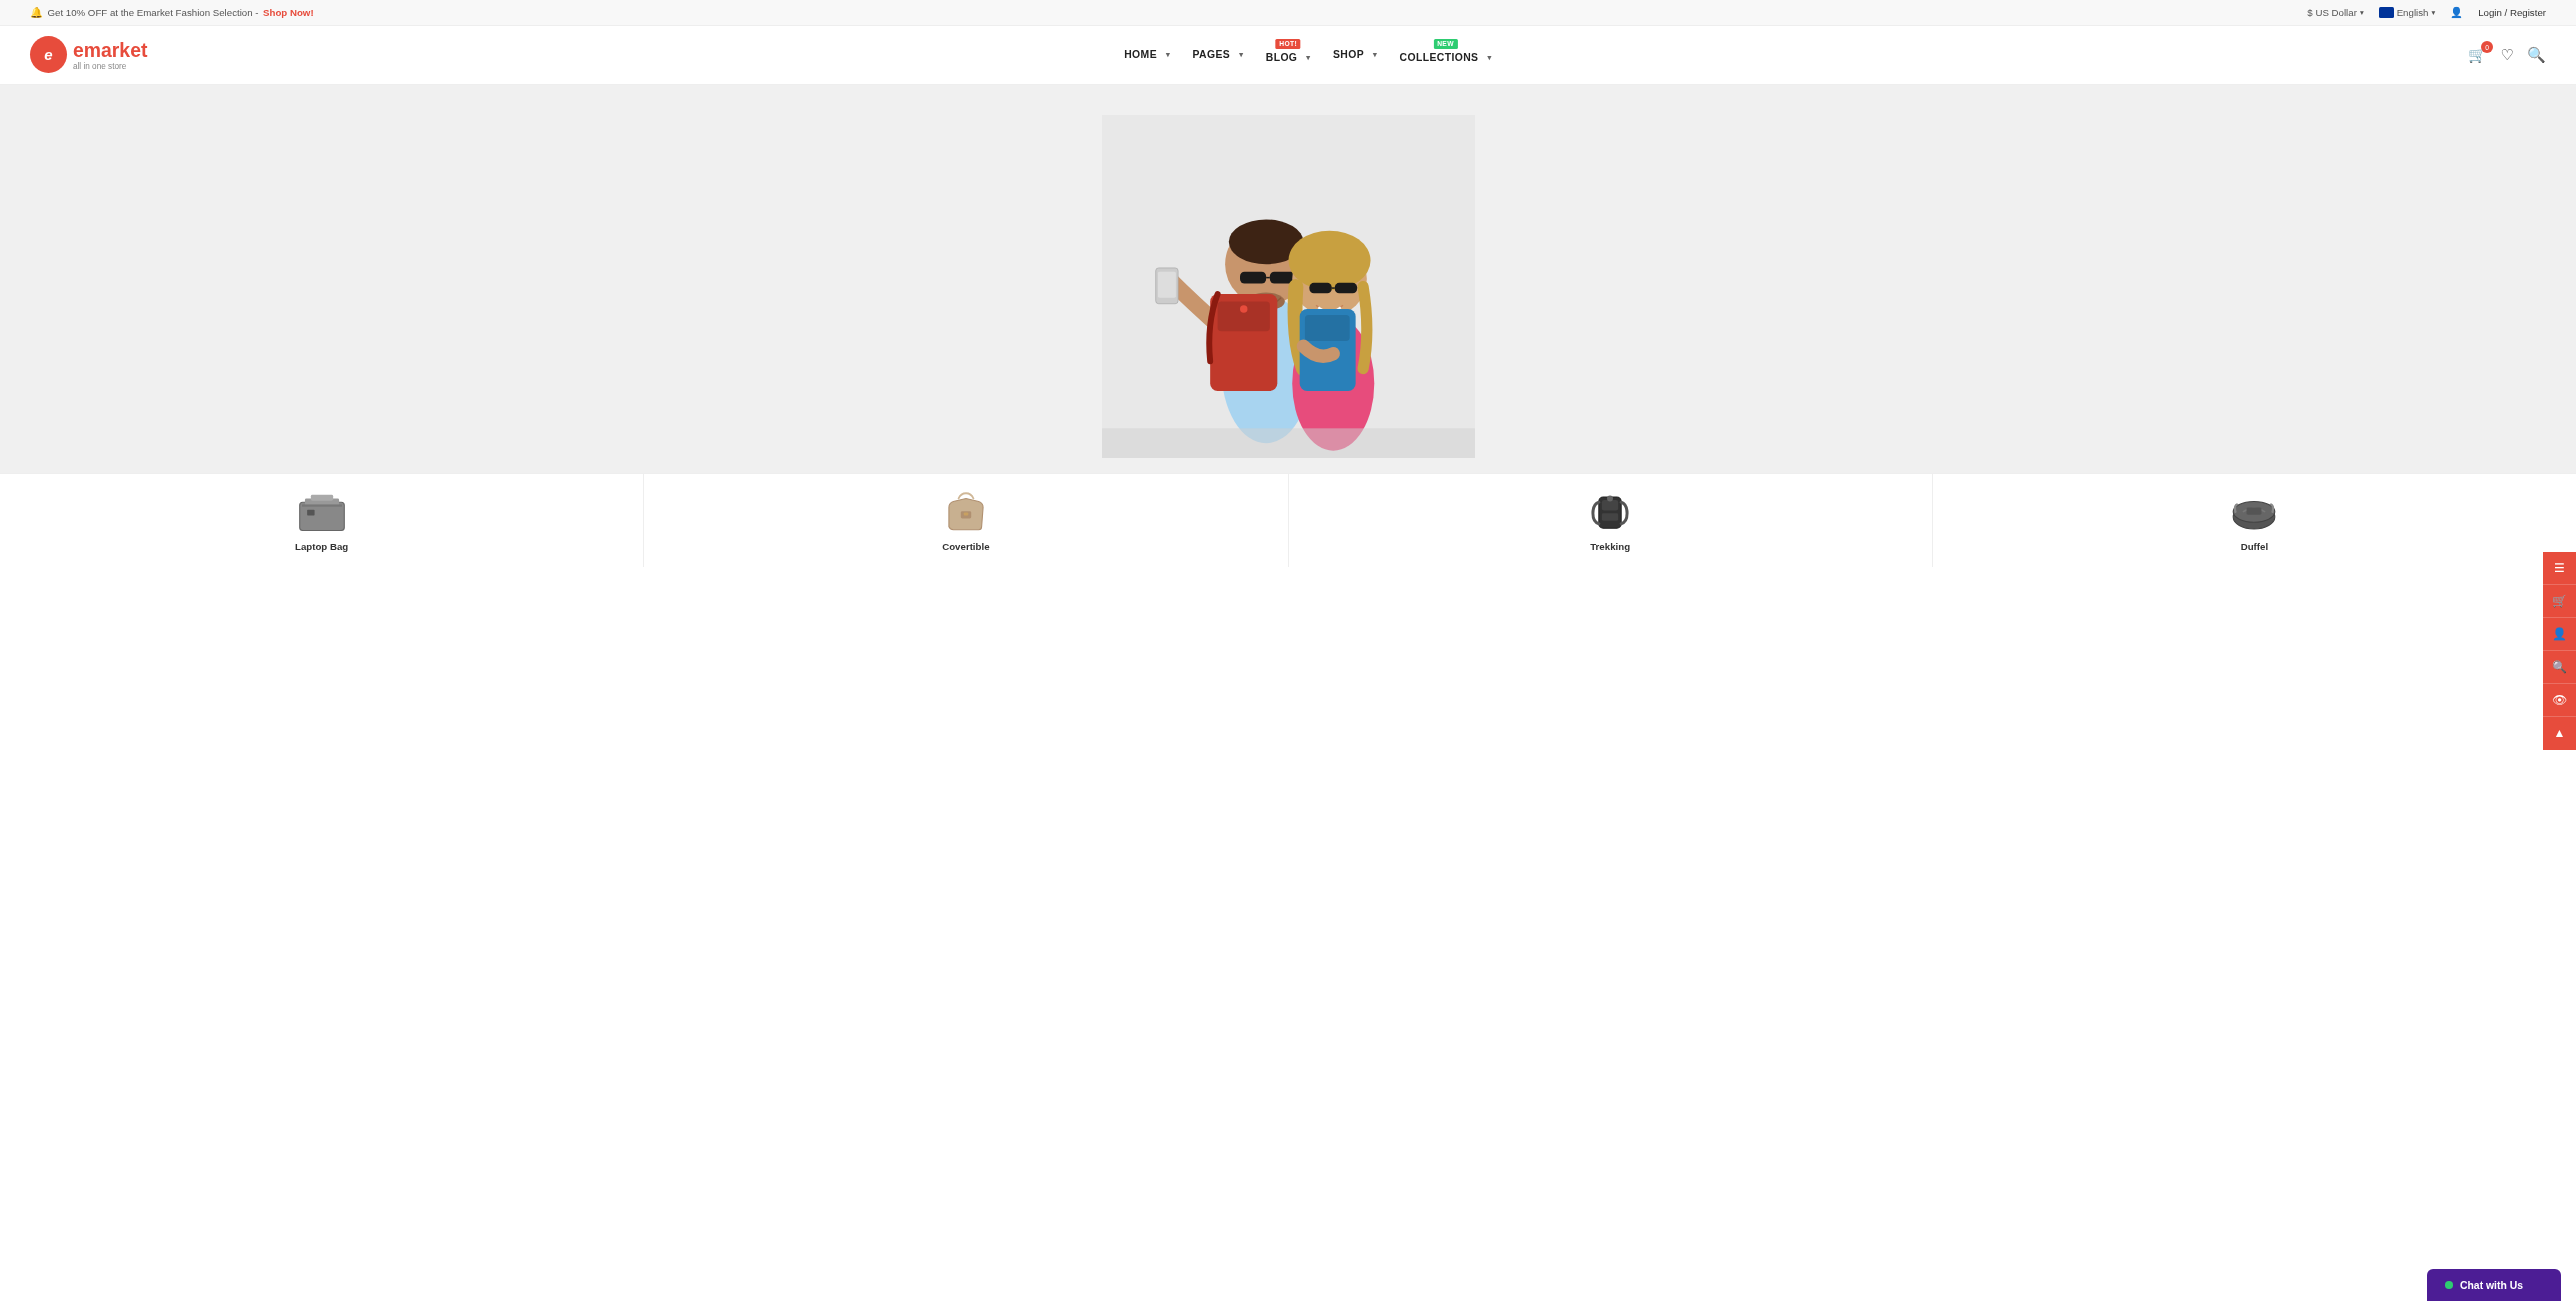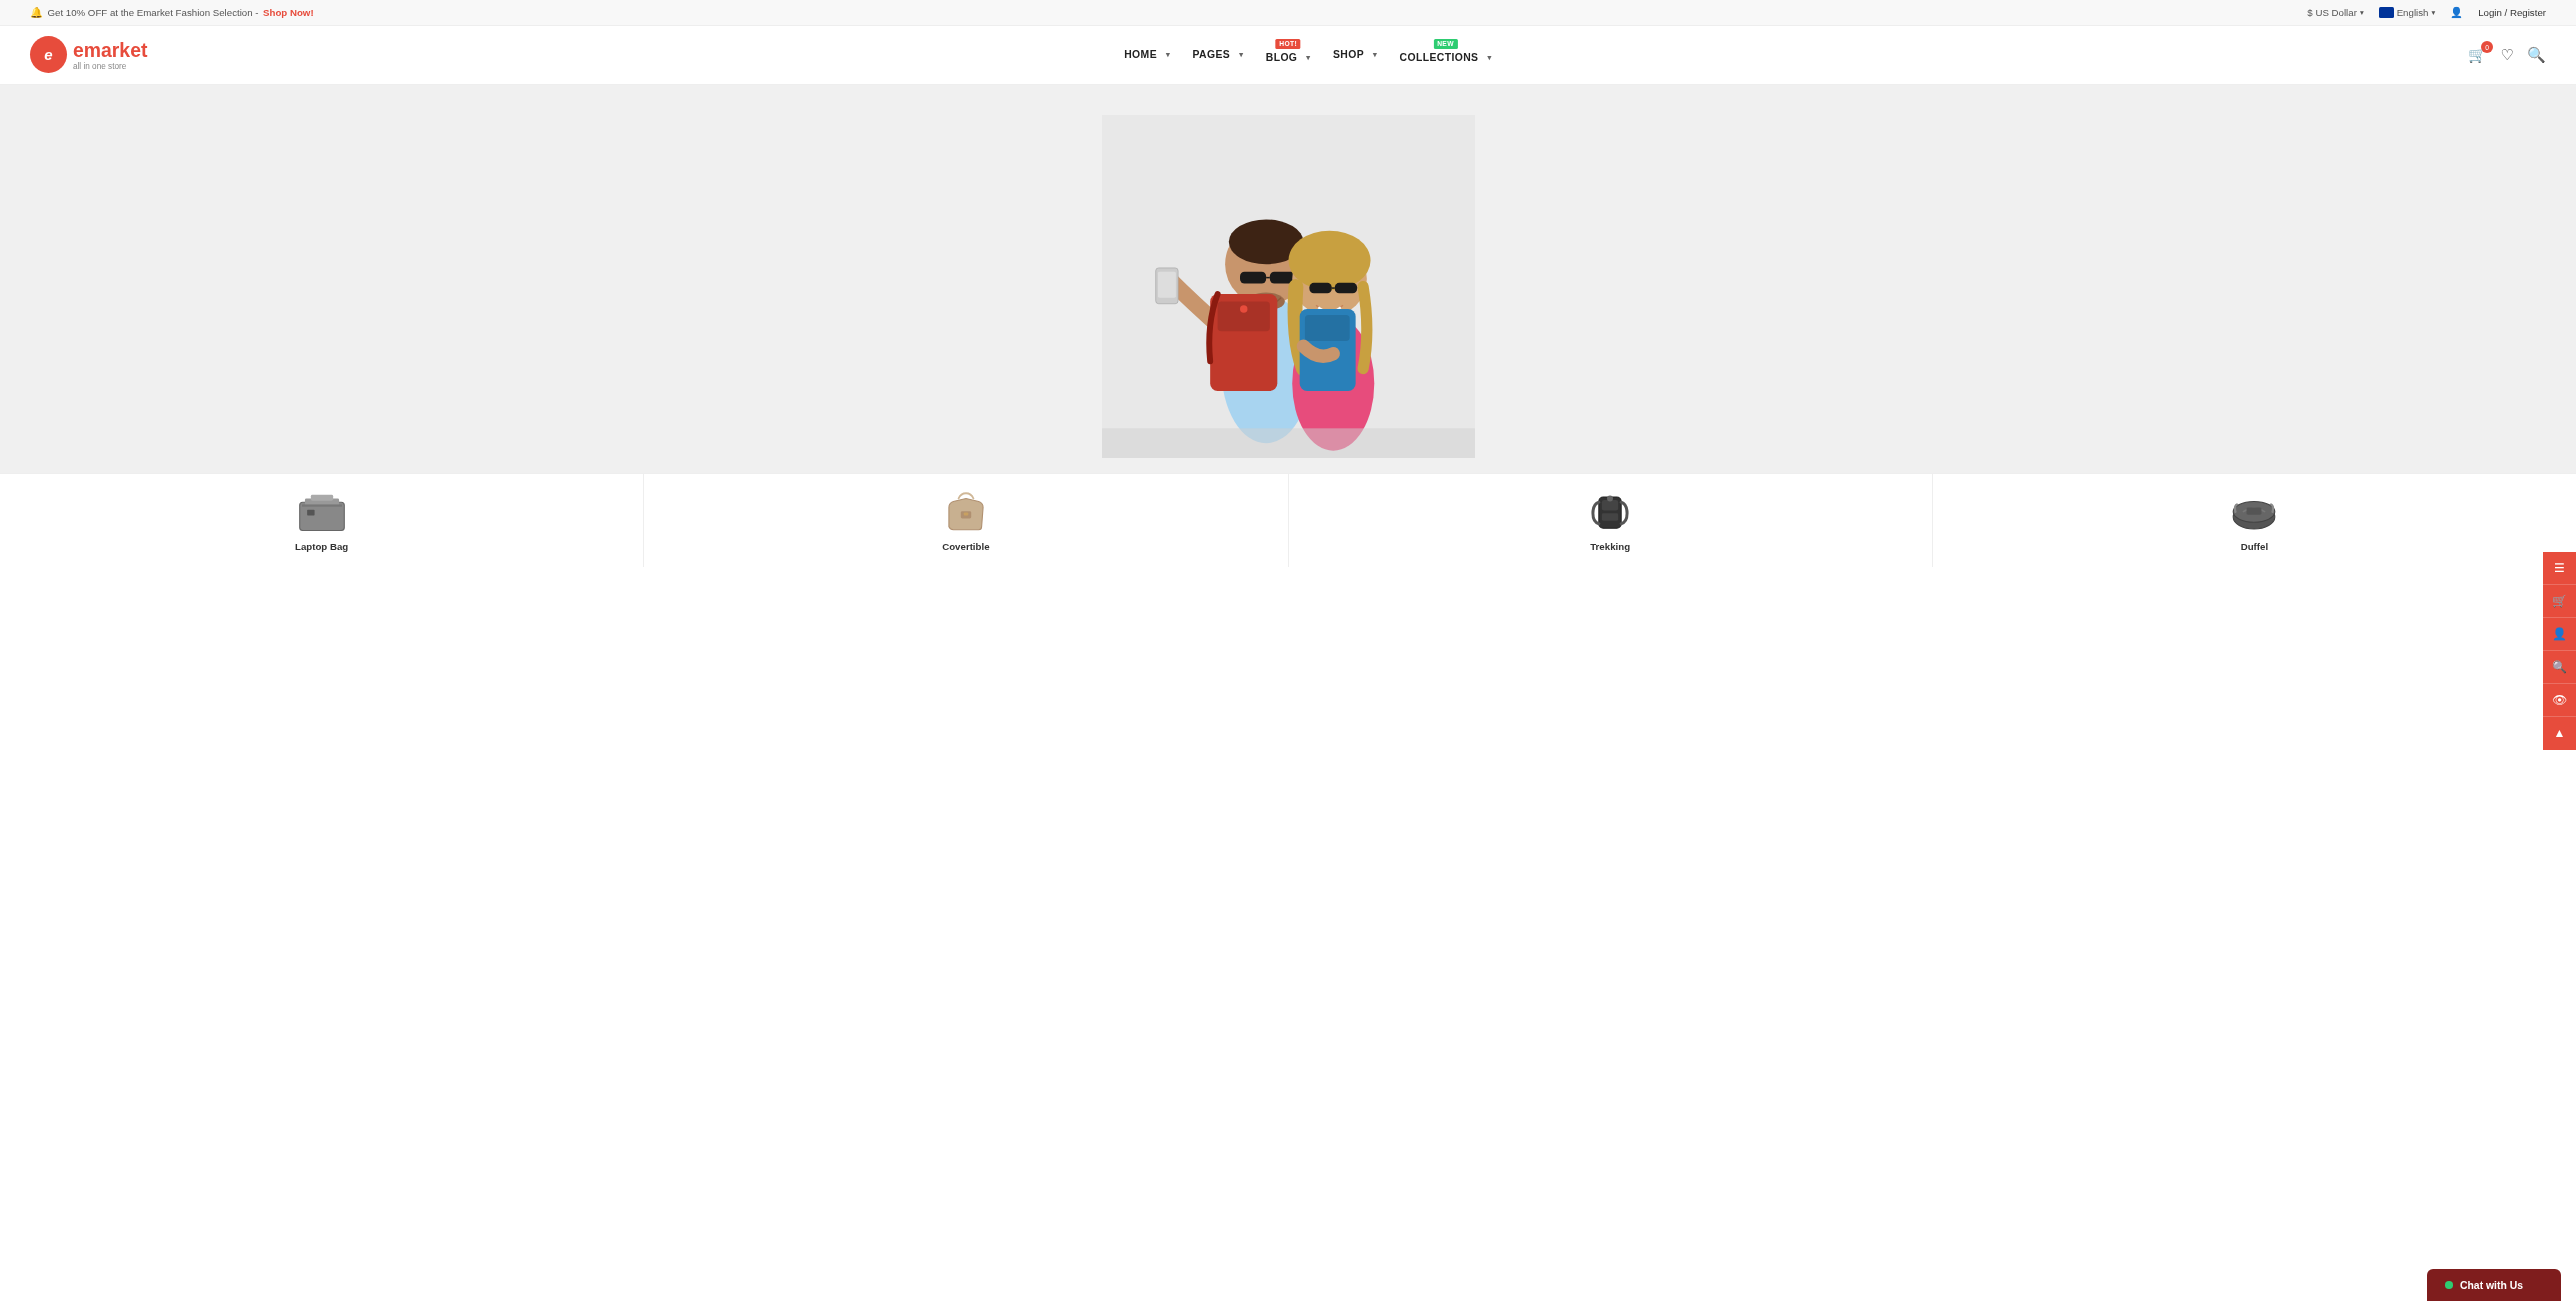--- a/index.html
+++ b/index.html
@@ -124,21 +124,21 @@
       background: #e74c3c;
       display: flex; align-items: center; justify-content: center;
       cursor: pointer; color: #fff; font-size: 12px;
       border-bottom: 0.7px solid rgba(255,255,255,0.2);
     }
     .sidebar-btn:last-child { border-bottom: none; }
 
     
     .chat-widget {
       position: fixed; bottom: 0; right: 15px;
-      background: #7f1d1d;
+      background: #4c1d95;
       color: #fff;
       border-radius: 6px 6px 0 0;
       padding: 10.4px 18px;
       display: flex; align-items: center; gap: 7.5px;
       cursor: pointer;
       font-size: 10.4px; font-weight: 600;
       z-index: 1000;
       min-width: 134px;
     }
     .chat-dot {

